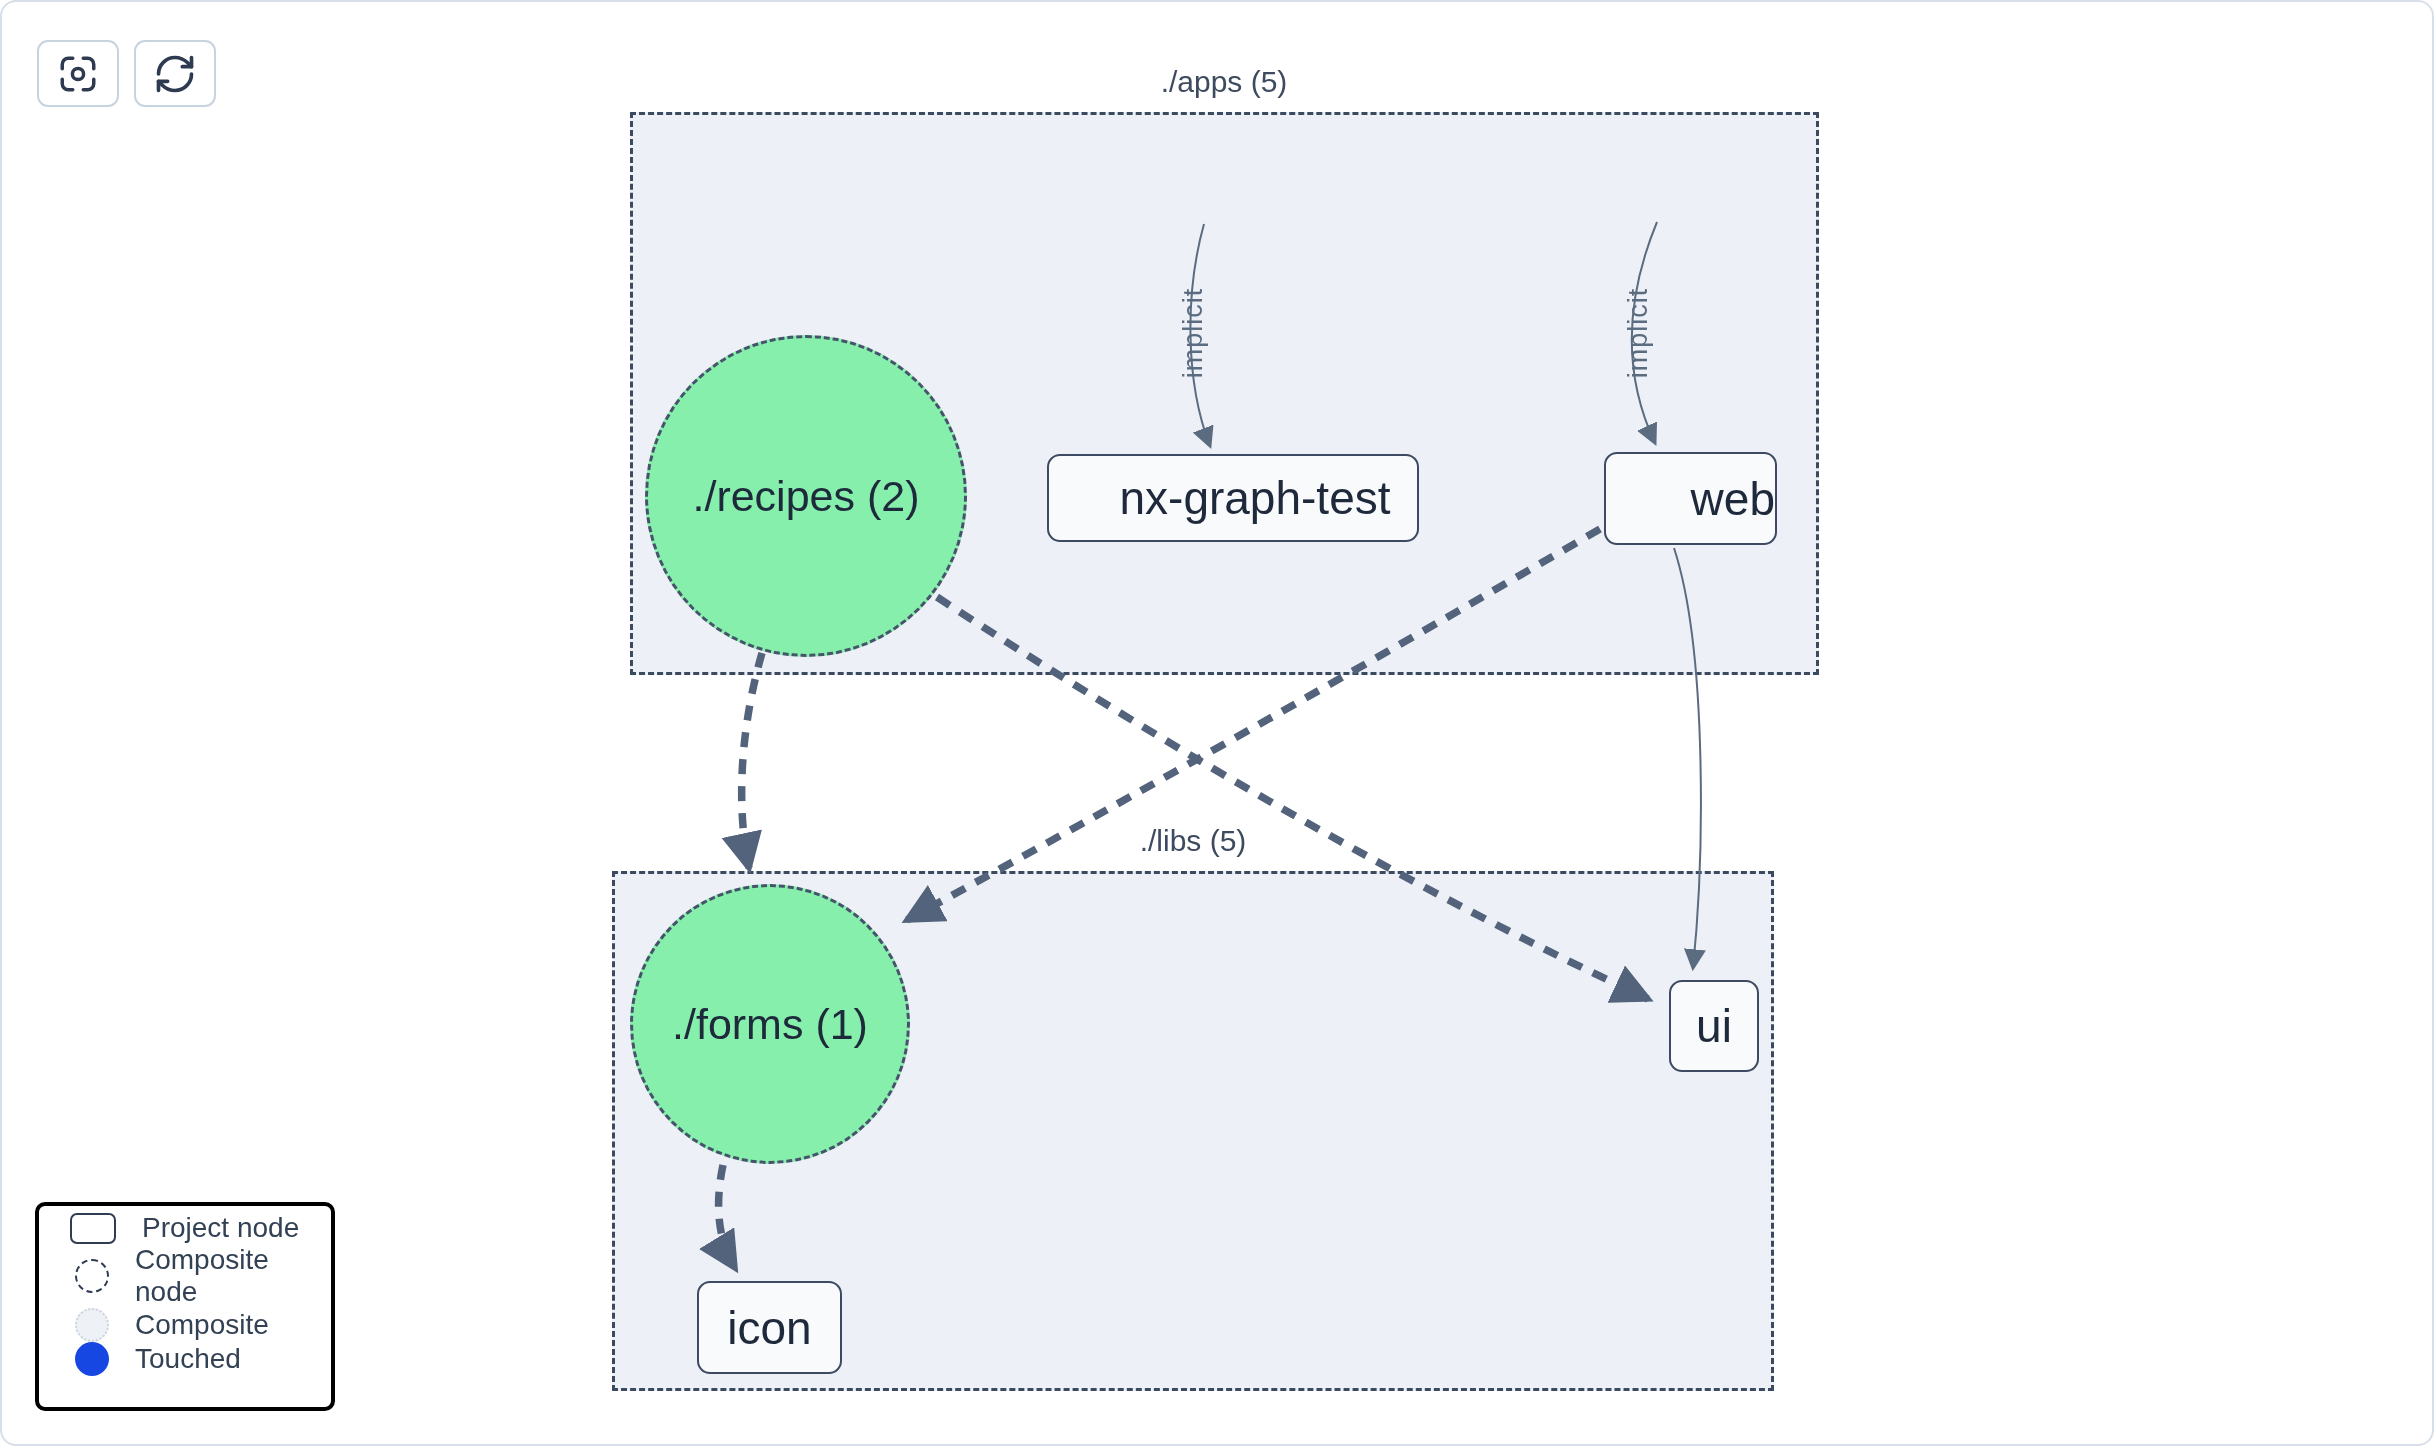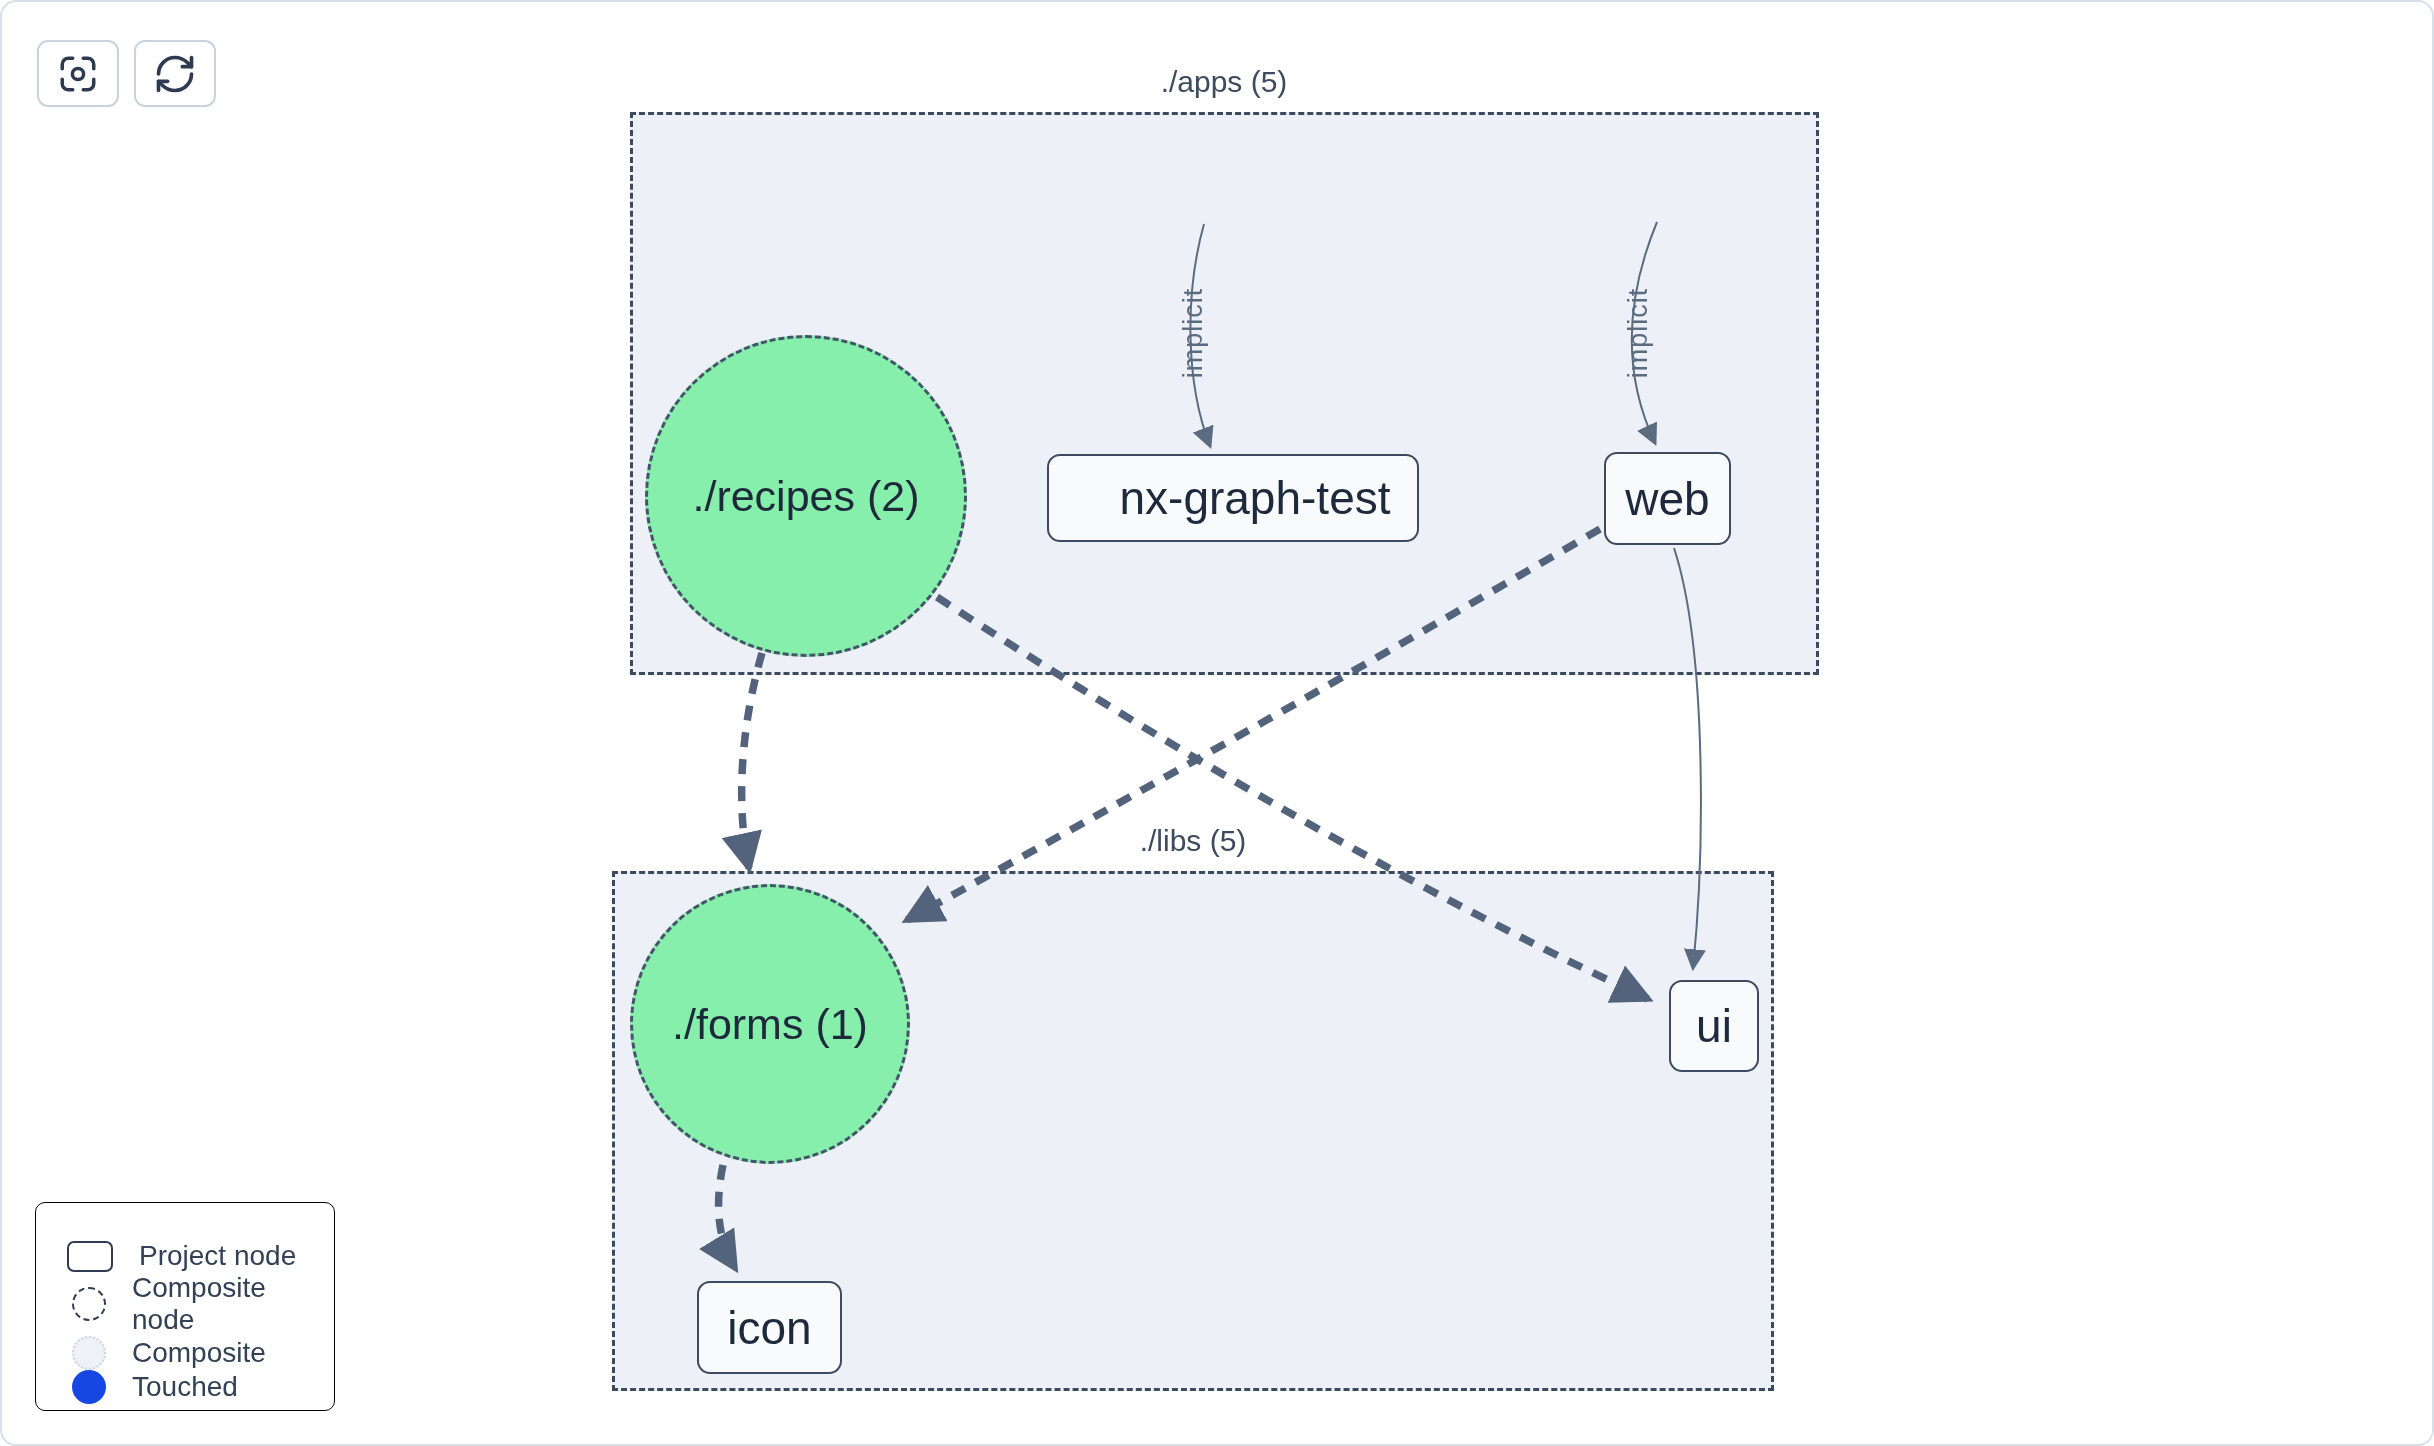--- a/index.html
+++ b/index.html
@@ -35,40 +35,40 @@
     white-space:nowrap;z-index:20;box-sizing:border-box;cursor:pointer;
   }
   .cnode{
     position:absolute;background:#86efac;border:3px dashed #45536b;border-radius:50%;
     display:flex;align-items:center;justify-content:center;color:#1e293b;font-size:43px;
     white-space:nowrap;z-index:18;box-sizing:border-box;cursor:pointer;
   }
   .n-nxgte2e{left:990px;top:125px;width:463px;height:93px;}
   .n-webe2e{left:1548px;top:128px;width:254px;height:90px;}
   .n-nxgt{left:1045px;top:452px;width:372px;height:88px;padding-left:44px;}
-  .n-web{left:1602px;top:450px;width:127px;height:93px;}
+  .n-web{left:1602px;top:450px;width:173px;height:93px;justify-content:flex-end;}
   .n-ui{left:1667px;top:978px;width:90px;height:92px;}
   .n-icon{left:695px;top:1279px;width:145px;height:93px;}
   .c-recipes{left:643px;top:333px;width:322px;height:322px;}
   .c-forms{left:628px;top:882px;width:280px;height:280px;}
   
   .edges{position:absolute;left:0;top:0;z-index:10;pointer-events:none;}
   .edge-thin{stroke:#5b6b80;stroke-width:2px;fill:none;}
   .edge-thick{stroke:#53637c;stroke-width:7.5px;fill:none;stroke-dasharray:15 12;}
   .edge-label{
     position:absolute;z-index:5;color:#5b6b80;font-size:27px;white-space:nowrap;
     transform:translate(-50%,-50%) rotate(-90deg);letter-spacing:1px;
   }
   .el-1{left:1191px;top:331px;}
   .el-2{left:1636px;top:331px;}
   
   .legend{
     position:absolute;left:33px;top:1200px;width:300px;height:209px;background:#ffffff;
-    border:1px solid #000000;border-radius:10px;z-index:30;box-sizing:border-box;
-    display:flex;flex-direction:column;justify-content:flex-end;padding:6px 0;
+    border:4px solid #000000;border-radius:10px;z-index:30;box-sizing:border-box;
+    display:flex;flex-direction:column;justify-content:flex-start;padding:6px 0;
   }
   .legend-row{display:flex;align-items:center;gap:26px;padding-left:26px;}
   .legend-swatch{flex:0 0 auto;box-sizing:border-box;}
   .sw-project{width:46px;height:31px;border:2.5px solid #2f3c52;border-radius:7px;background:#fff;margin-left:5px;}
   .sw-composite{width:34px;height:34px;border:2px dashed #2f3c52;border-radius:50%;background:#fff;margin-left:10px;}
   .sw-affected{width:34px;height:34px;border:2px dotted #ccd5df;border-radius:50%;background:#eef1f6;margin-left:10px;}
   .sw-touched{width:34px;height:34px;border-radius:50%;background:#1647e3;margin-left:10px;}
   .legend-label{color:#334155;font-size:28px;}
 </style>
 </head>

